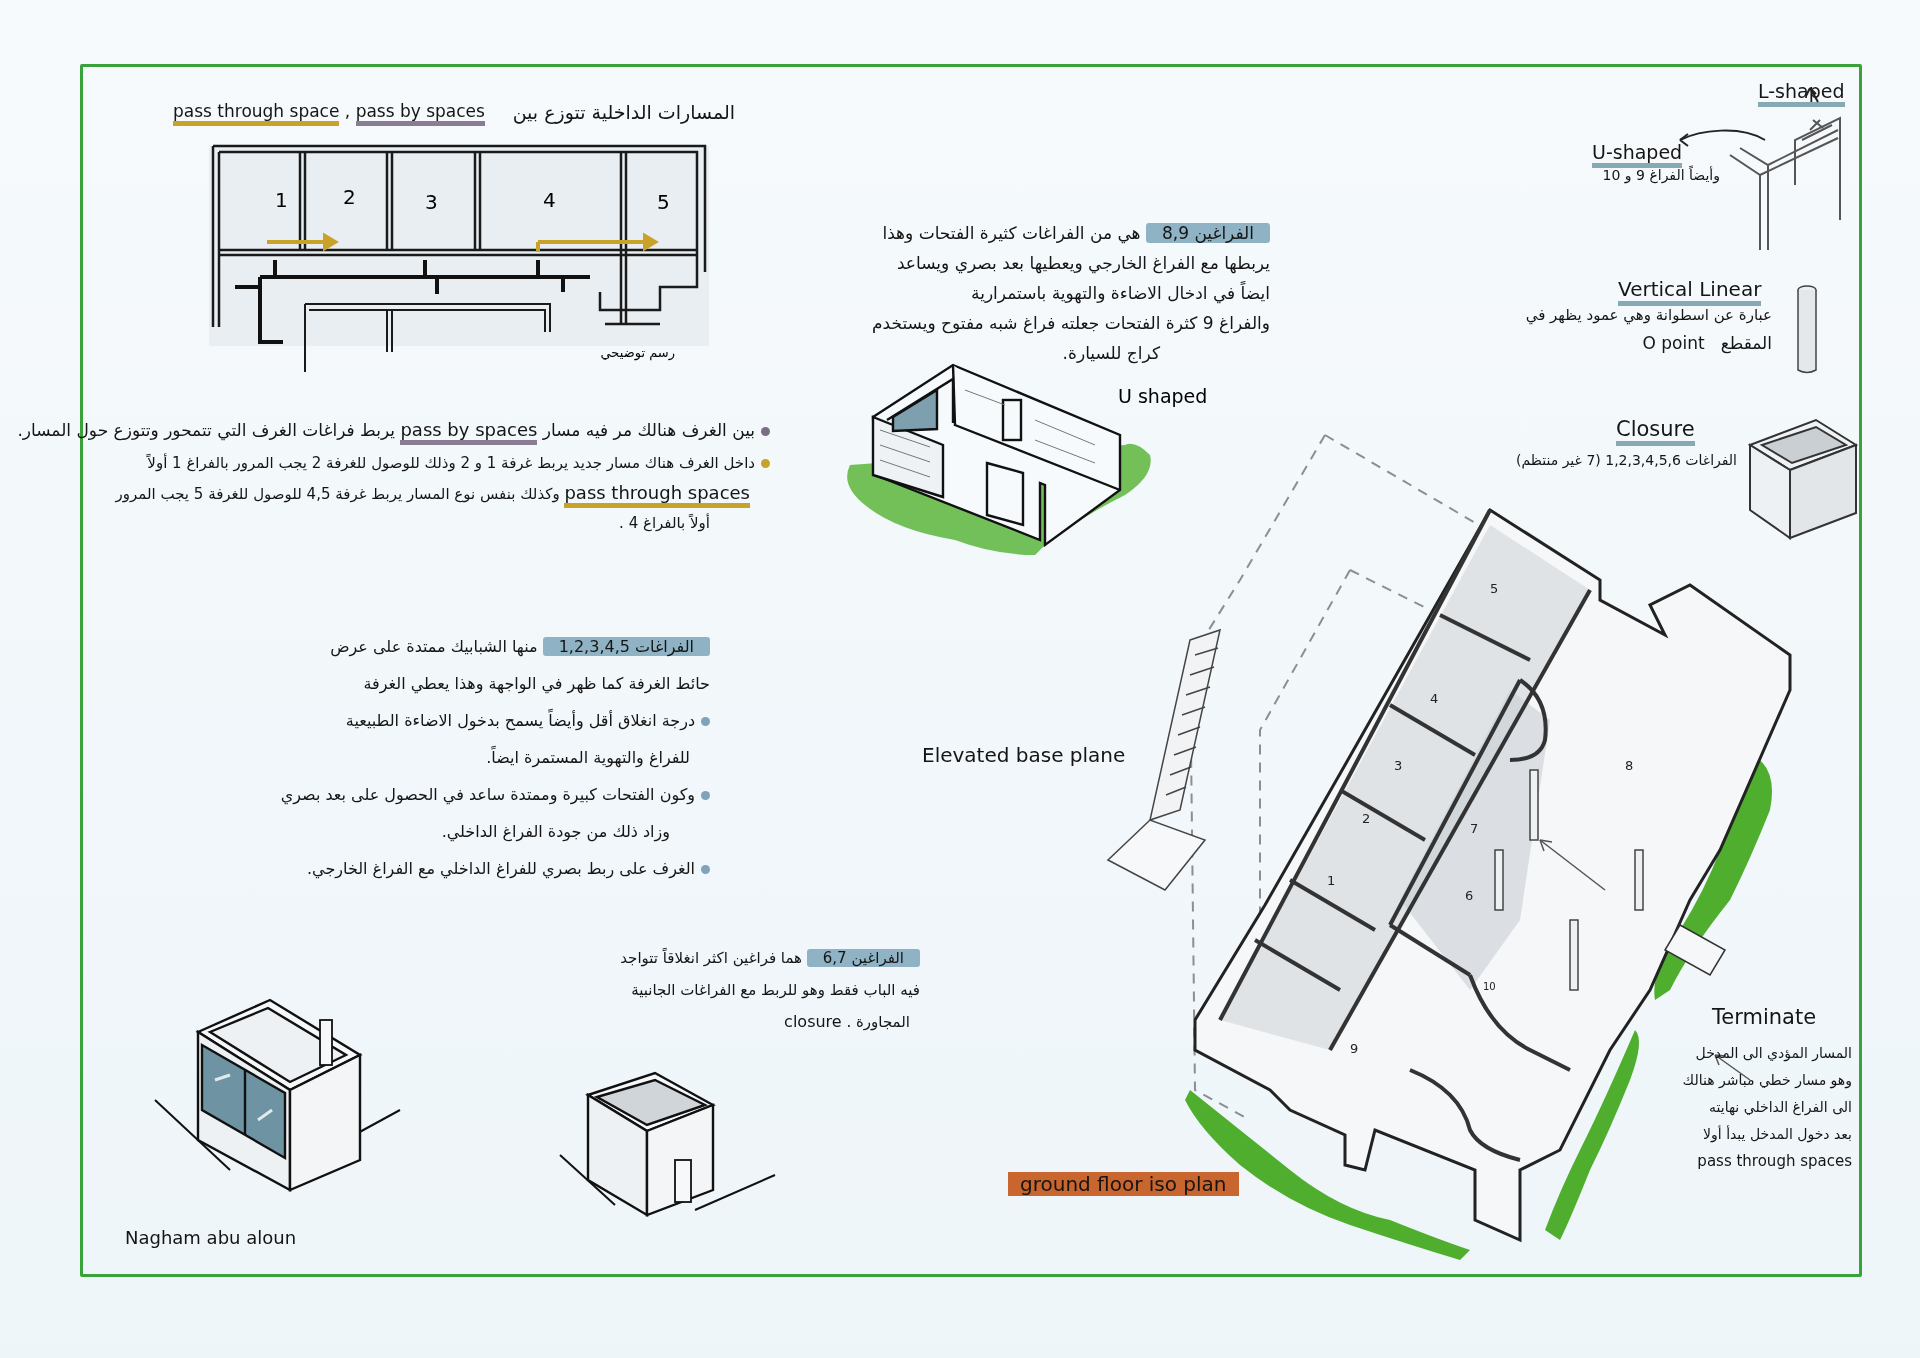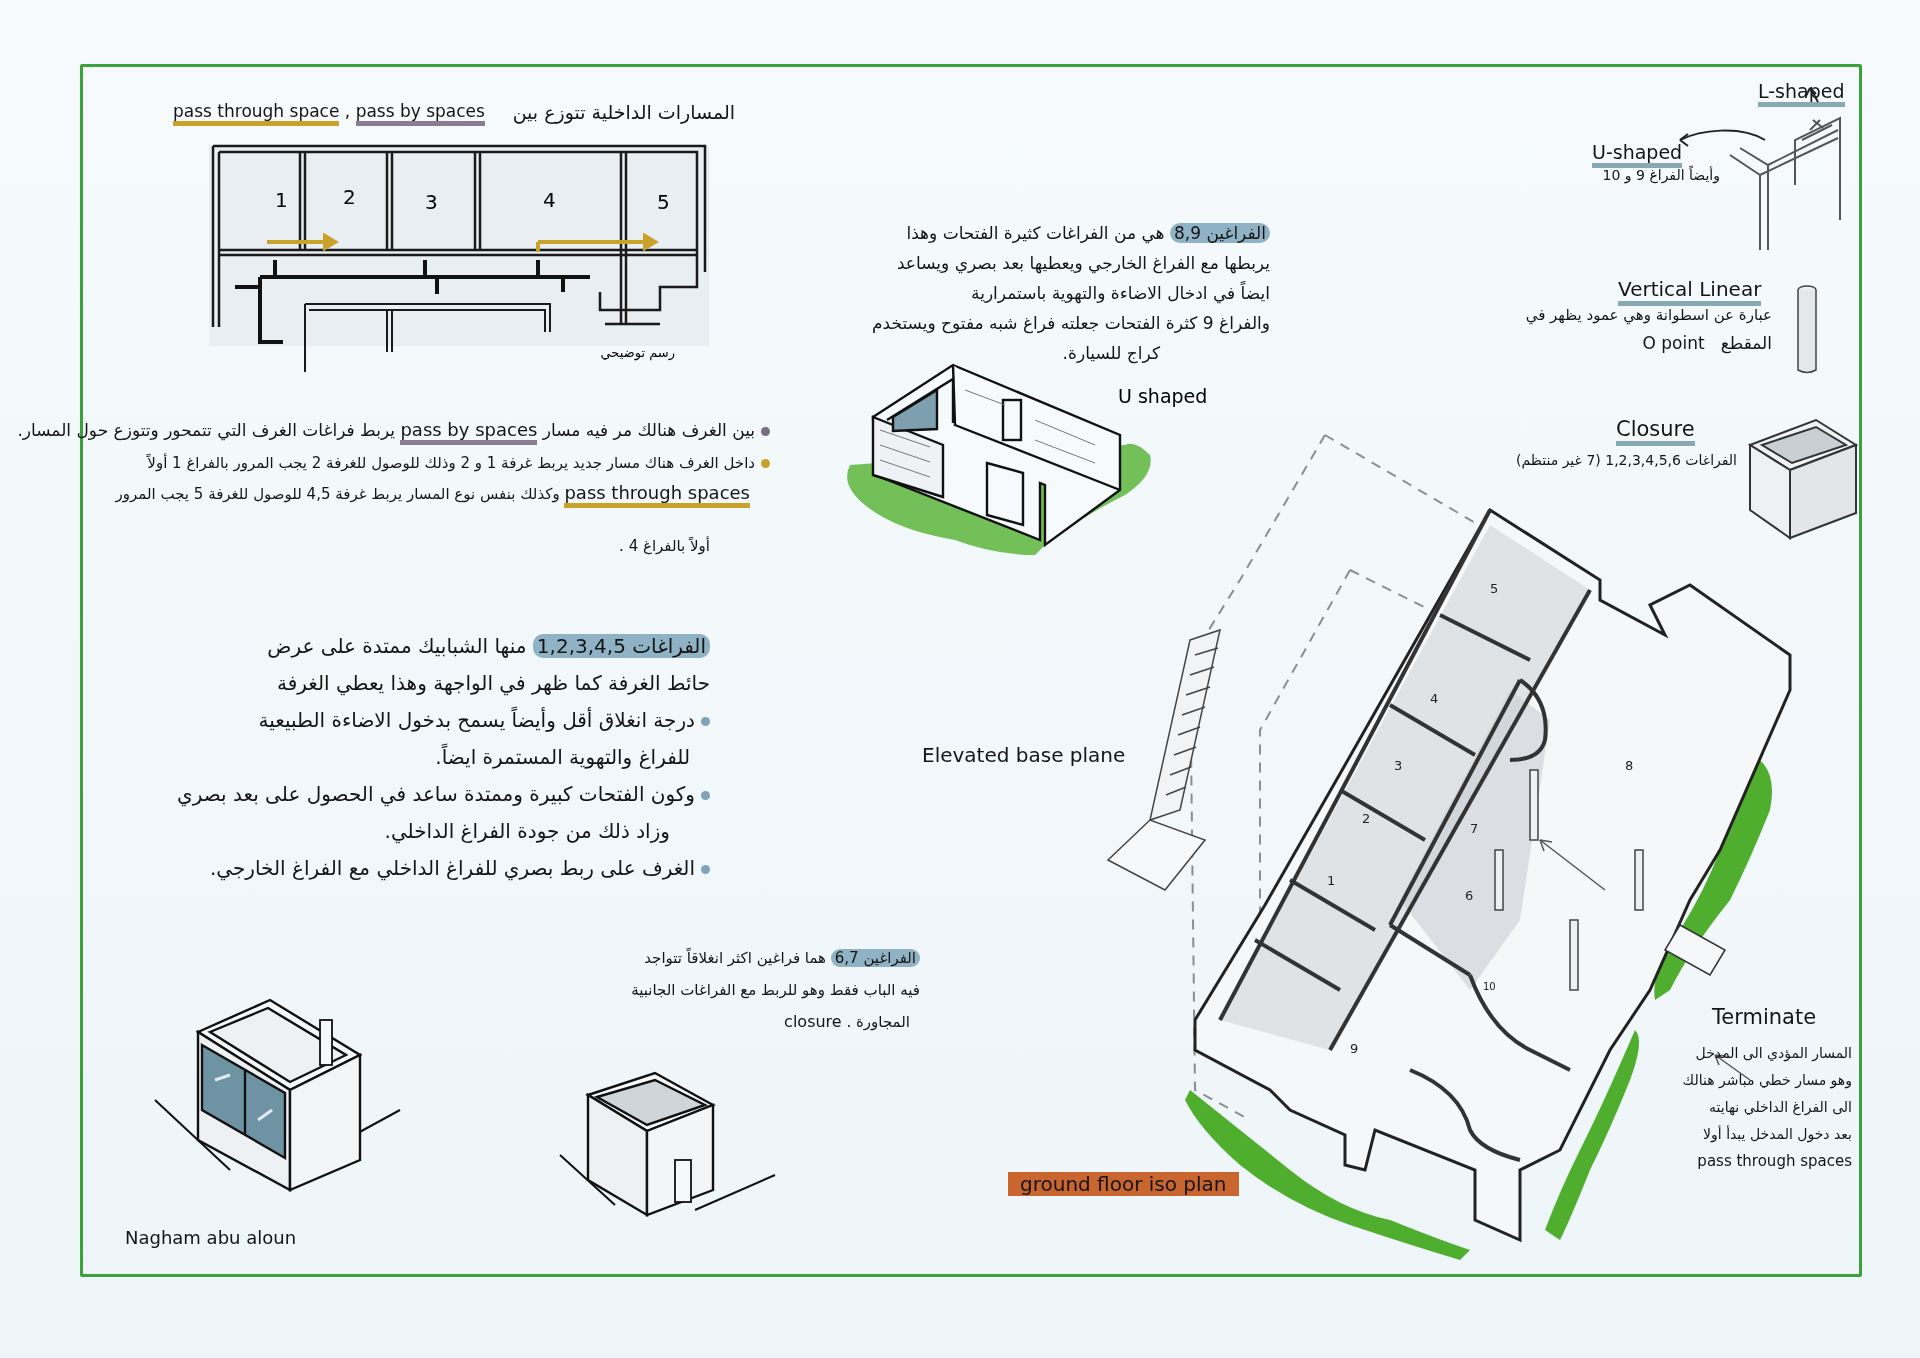--- a/index.html
+++ b/index.html
@@ -2,21 +2,21 @@
 <html><head>
 <meta charset="utf-8">
 <style>
   html,body{margin:0;padding:0;}
   body{width:1920px;height:1358px;background:#f3f8fb;position:relative;overflow:hidden;font-family:"DejaVu Sans",sans-serif;color:#151515;}
   .sheet{position:absolute;left:0;top:0;width:1920px;height:1358px;background:linear-gradient(180deg,#f6fafc 0%,#eef5f9 100%);}
   .frame{position:absolute;left:80px;top:64px;width:1782px;height:1213px;border:3px solid #3aa23a;border-radius:2px;box-sizing:border-box;}
   .abs{position:absolute;}
   .ar{direction:rtl;text-align:right;font-size:17px;line-height:30px;white-space:nowrap;}
   .en{font-size:20px;white-space:nowrap;}
-  .hl-blue{background:#8fb3c4;padding:0 4px;border-radius:10px;}
+  .hl-blue{background:#8fb3c4;padding:0 16px;border-radius:3px;}
   .ul-gold{border-bottom:5px solid #c9a22a;}
   .ul-purple{border-bottom:5px solid #8a7c92;}
   .ul-teal{border-bottom:5px solid #86a9b4;}
   .bullet{display:inline-block;width:9px;height:9px;border-radius:50%;margin-left:6px;vertical-align:middle;}
   svg{position:absolute;overflow:visible;}
   .label-orange{background:#c9652e;padding:0 12px;font-size:21px;}
 </style>
 </head>
 <body>
 
@@ -85,21 +85,21 @@
     <span class="ul-purple en" style="font-size:18px;">pass by spaces</span>
     <span>يربط فراغات الغرف التي تتمحور وتتوزع حول المسار.</span>
   </div>
   <div class="abs ar" style="left:110px;top:448px;width:660px;font-size:15px;">
     <span class="bullet" style="background:#c9a22a;"></span><span>داخل الغرف هناك مسار جديد يربط غرفة 1 و 2 وذلك للوصول للغرفة 2 يجب المرور بالفراغ 1 أولاً</span>
   </div>
   <div class="abs ar" style="left:110px;top:478px;width:640px;font-size:15px;">
     <span class="ul-gold en" style="font-size:18px;">pass through spaces</span>
     <span>وكذلك بنفس نوع المسار يربط غرفة 4,5 للوصول للغرفة 5 يجب المرور</span>
   </div>
-  <div class="abs ar" style="left:400px;top:508px;width:310px;font-size:15px;margin-top:23px;">أولاً بالفراغ 4 .</div>
+  <div class="abs ar" style="left:400px;top:508px;width:310px;font-size:15px;">أولاً بالفراغ 4 .</div>
 
   <div class="abs ar" style="left:850px;top:218px;width:420px;">
     <div><span class="hl-blue">الفراغين 8,9</span> <span>هي من الفراغات كثيرة الفتحات وهذا</span></div>
     <div>يربطها مع الفراغ الخارجي ويعطيها بعد بصري ويساعد</div>
     <div>ايضاً في ادخال الاضاءة والتهوية باستمرارية</div>
     <div>والفراغ 9 كثرة الفتحات جعلته فراغ شبه مفتوح ويستخدم</div>
     <div style="padding-right:110px;">كراج للسيارة.</div>
   </div>
 
   <svg style="left:835px;top:355px;" width="380" height="220" viewBox="0 0 380 220">
@@ -166,21 +166,21 @@
   <div class="abs ar" style="left:1505px;top:445px;width:232px;font-size:14px;">الفراغات 1,2,3,4,5,6 (7 غير منتظم)</div>
   <svg style="left:1748px;top:415px;" width="110" height="125" viewBox="0 0 110 125">
     <g stroke="#333" stroke-width="2" fill="#f3f6f8">
       <path d="M2 30 L68 5 L108 30 L42 55 Z" fill="#f0f3f5"></path>
       <path d="M14 30 L68 12 L98 30 L44 48 Z" fill="#c9cfd3"></path>
       <path d="M2 30 L2 95 L42 123 L42 55 Z" fill="#eef1f3"></path>
       <path d="M42 55 L42 123 L108 98 L108 30 Z" fill="#e2e6e9"></path>
     </g>
   </svg>
 
-  <div class="abs ar" style="left:270px;top:628px;width:440px;font-size:20px;line-height:37px;">
+  <div class="abs ar" style="left:270px;top:628px;width:440px;font-size:16px;line-height:37px;">
     <div><span class="hl-blue">الفراغات 1,2,3,4,5</span> <span>منها الشبابيك ممتدة على عرض</span></div>
     <div>حائط الغرفة كما ظهر في الواجهة          وهذا يعطي الغرفة</div>
     <div><span class="bullet" style="background:#7fa3b8;"></span><span>درجة انغلاق أقل وأيضاً يسمح بدخول الاضاءة الطبيعية</span></div>
     <div style="padding-right:20px;">للفراغ والتهوية المستمرة ايضاً.</div>
     <div><span class="bullet" style="background:#7fa3b8;"></span><span>وكون الفتحات كبيرة وممتدة ساعد في الحصول على بعد بصري</span></div>
     <div style="padding-right:40px;">وزاد ذلك من جودة الفراغ الداخلي.</div>
     <div><span class="bullet" style="background:#7fa3b8;"></span><span>الغرف على ربط بصري للفراغ الداخلي مع الفراغ الخارجي.</span></div>
   </div>
 
   <div class="abs ar" style="left:575px;top:942px;width:345px;font-size:15px;line-height:32px;">

